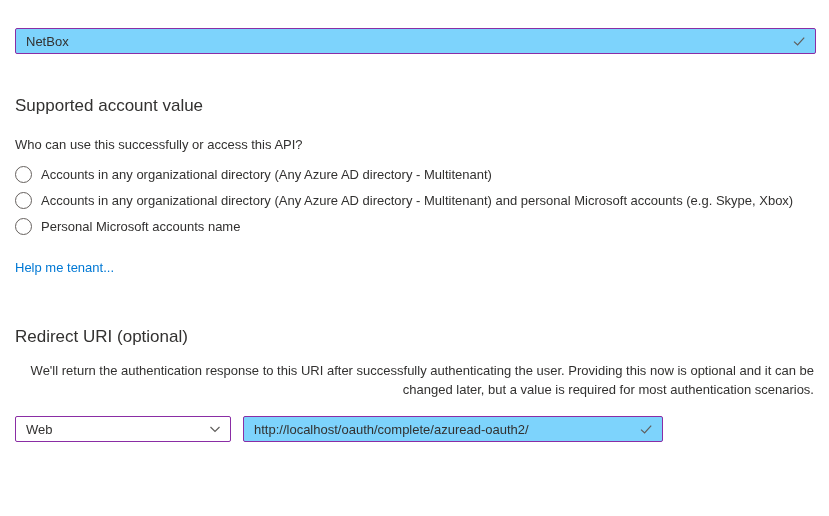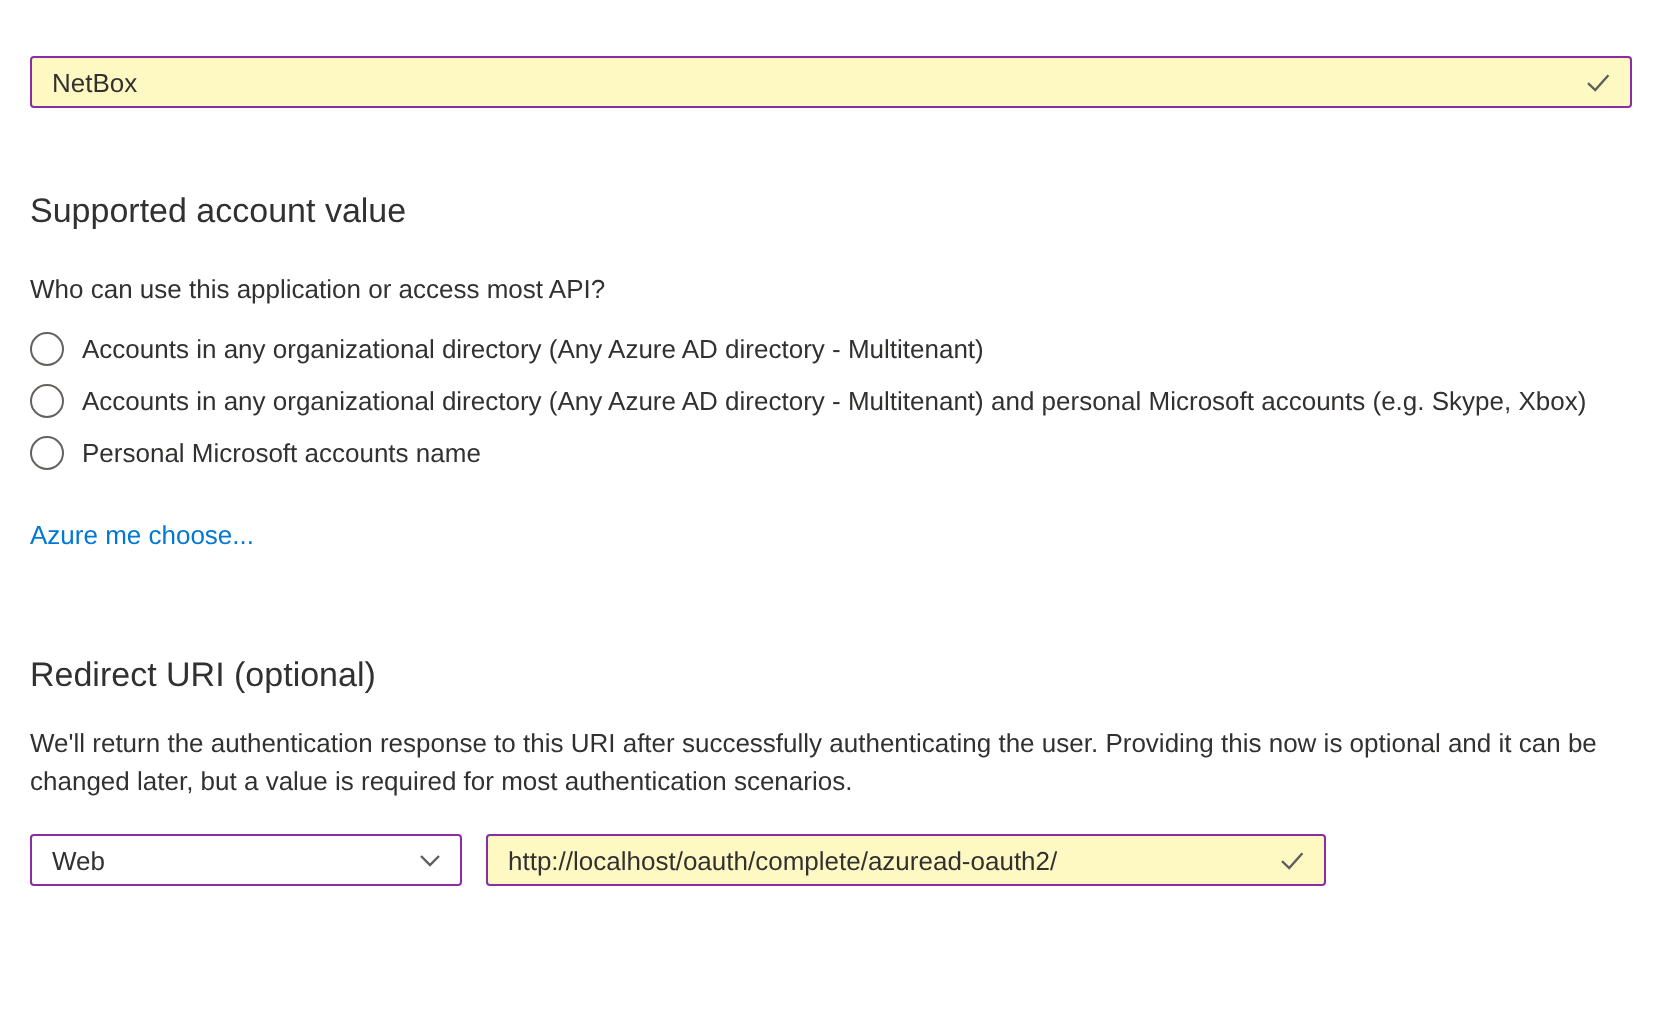--- a/index.html
+++ b/index.html
@@ -28,21 +28,21 @@
     max-width: 800px;
   }
 
   .text-input {
     position: relative;
     margin-top: 16px;
     width: 801px;
     height: 26px;
     border: 1px solid #8a2da5;
     border-radius: 2px;
-    background: #fef9c3;
+    background: #7dd3fc;
     display: flex;
     align-items: center;
   }
   .text-input input {
     flex: 1;
     height: 100%;
     border: none;
     outline: none;
     background: transparent;
     font-family: inherit;
@@ -92,21 +92,21 @@
   .help-link {
     display: inline-block;
     margin-top: 21px;
     font-size: 13px;
     color: #0078d4;
     text-decoration: none;
     cursor: pointer;
   }
 
   .section-redirect { margin-top: 50px; }
-  .section-redirect .field-desc { margin-top: 14px; }
+  .section-redirect .field-desc { margin-top: 14px; text-align: right; }
 
   .uri-controls { display: flex; gap: 12px; margin-top: 17px; }
   .select-box {
     position: relative;
     width: 216px;
     height: 26px;
     border: 1px solid #8a2da5;
     border-radius: 2px;
     background: #fff;
     display: flex;
@@ -135,38 +135,38 @@
       <span class="input-check">
         <svg width="16" height="16" viewBox="0 0 16 16">
             <path d="M3 8.6 L6.6 12 L13.2 4.6" stroke="#605e5c" stroke-width="1.2" fill="none"></path>
           </svg>
       </span>
     </div>
   </div>
 
   <div class="section-accounts">
     <div class="section-title">Supported account value</div>
-    <div class="question-text">Who can use this application or access most API?</div>
+    <div class="question-text">Who can use this successfully or access this API?</div>
 
     <div class="radio-list">
       <div class="radio-row">
         <span class="radio-dot"></span>
         <span>Accounts in any organizational directory (Any Azure AD directory - Multitenant)</span>
       </div>
       <div class="radio-row">
         <span class="radio-dot"></span>
         <span>Accounts in any organizational directory (Any Azure AD directory - Multitenant) and personal Microsoft accounts (e.g. Skype, Xbox)</span>
       </div>
       <div class="radio-row">
         <span class="radio-dot"></span>
         <span>Personal Microsoft accounts name</span>
       </div>
     </div>
 
-    <a class="help-link">Azure me choose...</a>
+    <a class="help-link">Help me tenant...</a>
   </div>
 
   <div class="section-redirect">
     <div class="section-title">Redirect URI (optional)</div>
     <div class="field-desc">We'll return the authentication response to this URI after successfully authenticating the user. Providing this now is optional and it can be changed later, but a value is required for most authentication scenarios.</div>
 
     <div class="uri-controls">
       <div class="select-box">
         <span>Web</span>
         <span class="select-chevron">

